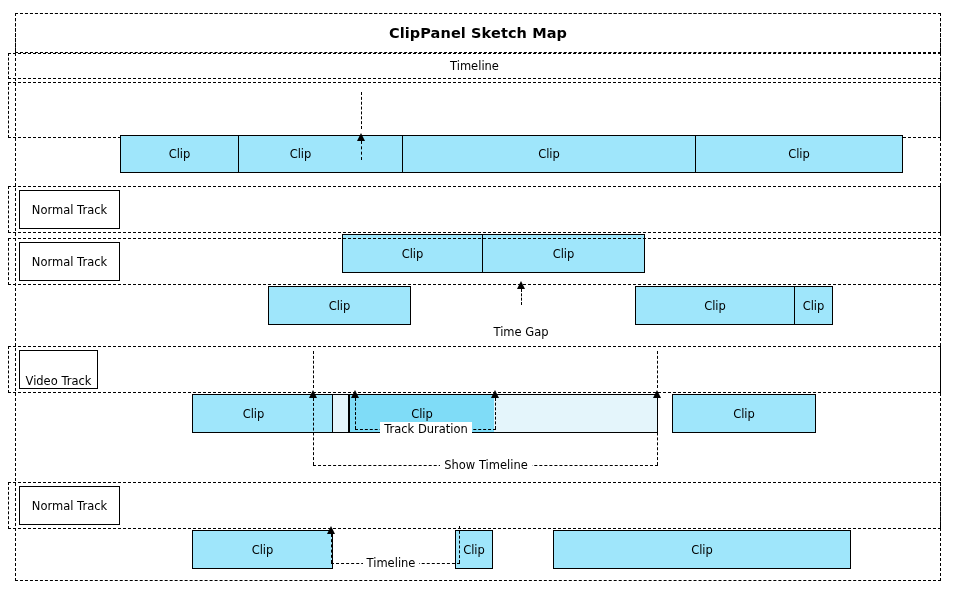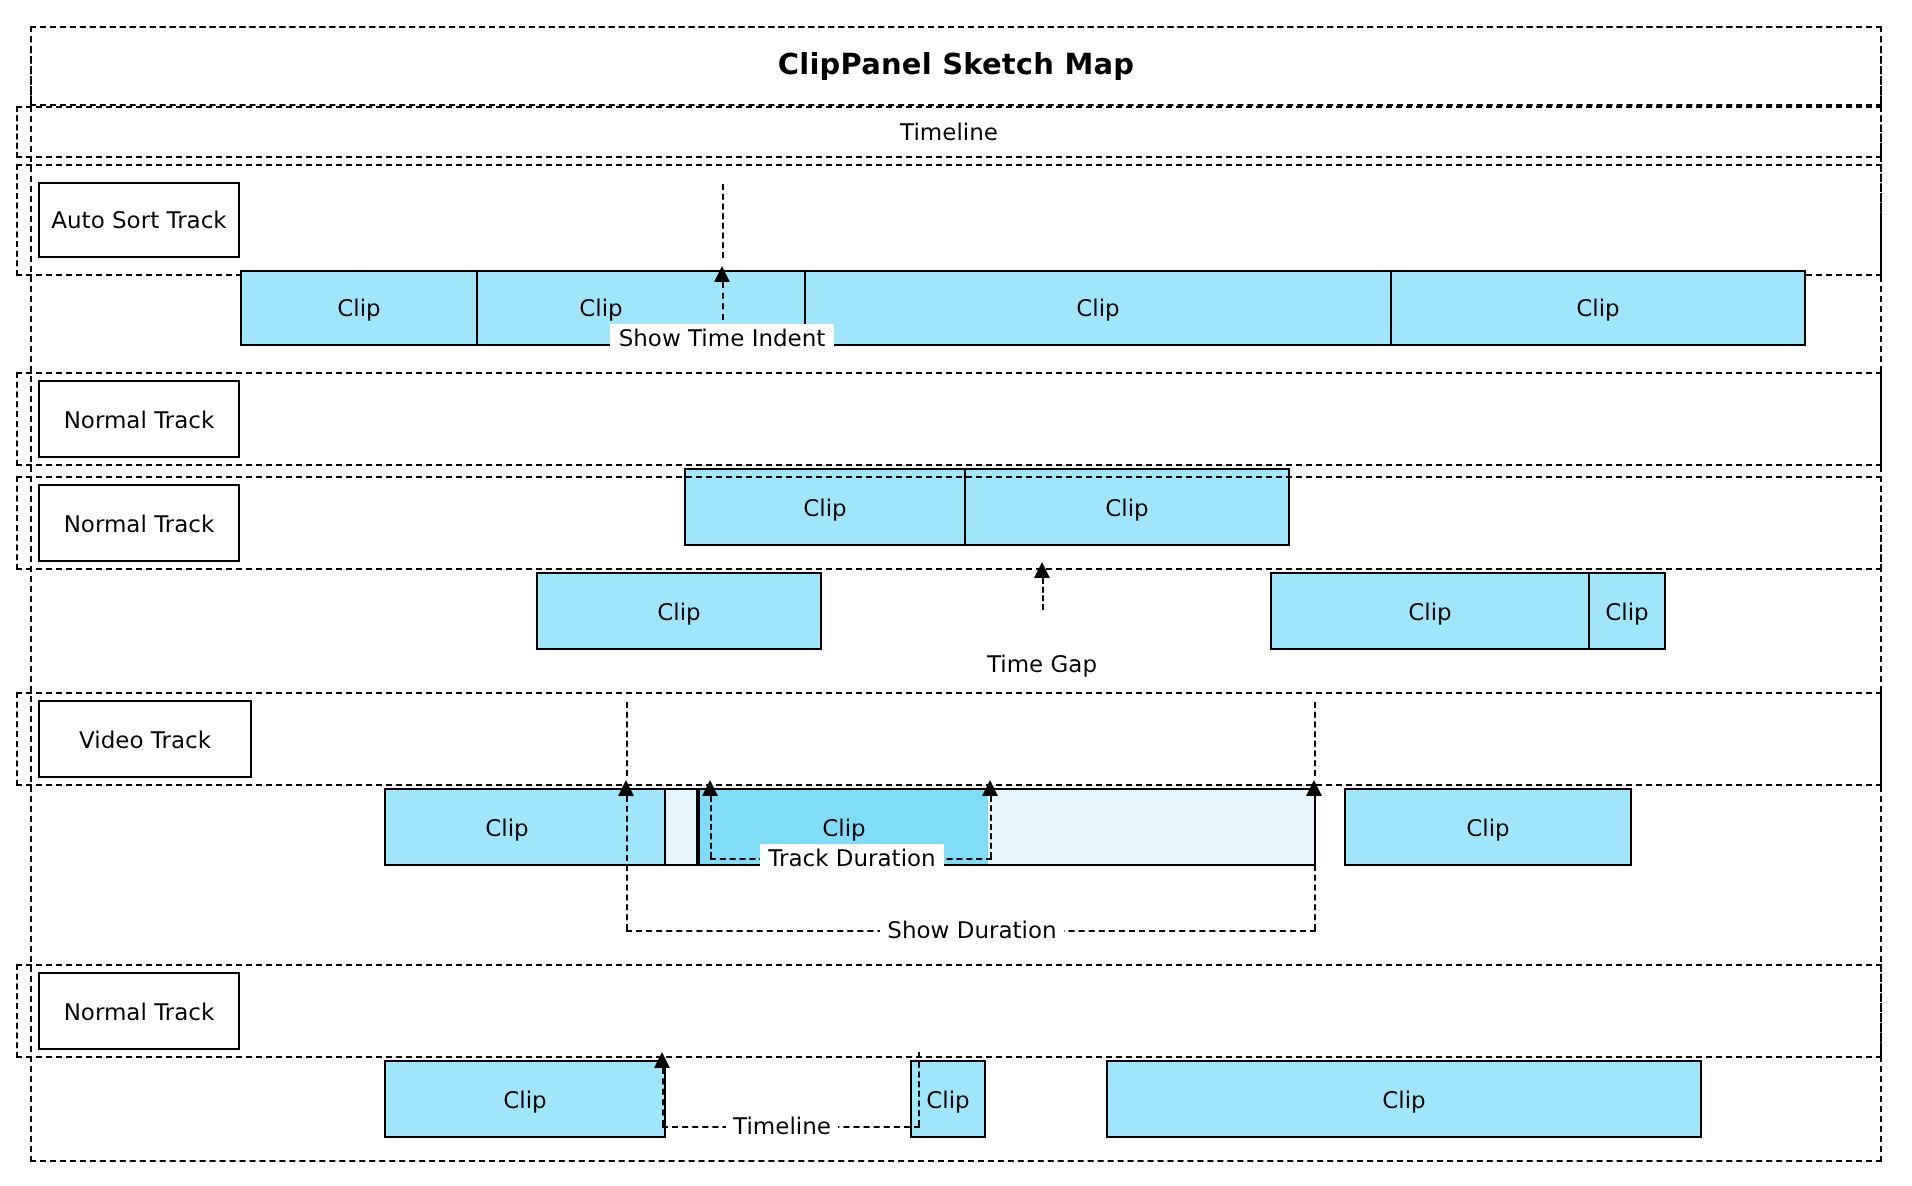--- a/index.html
+++ b/index.html
@@ -89,43 +89,37 @@
   <div class="abs dash-box ctr-label" style="left:8px; top:53px; width:933px; height:26px;">
     <span class="timeline-text">Timeline</span>
   </div>
 
   <div class="abs dash-box ctr-label" style="left:15px; top:13px; width:926px; height:40px;">
     <span class="title-text">ClipPanel Sketch Map</span>
   </div>
 
   <div class="abs dash-box" style="left:8px; top:82px; width:933px; height:56px;"></div>
 
-  <div class="abs solid-box ctr-label" style="left:19px; top:91px; width:101px; height:38px;">
-    <span class="track-label">Auto Sort Track</span>
-  </div>
 
   <div class="abs clip" style="left:120px; top:91px; width:119px; height:38px;">
     <span class="clip-label">Clip</span>
   </div>
   <div class="abs clip noborder-l" style="left:239px; top:91px; width:164px; height:38px;">
     <span class="clip-label" style="position:relative; left:-20px;">Clip</span>
   </div>
   <div class="abs clip noborder-l" style="left:403px; top:91px; width:293px; height:38px;">
     <span class="clip-label">Clip</span>
   </div>
   <div class="abs clip noborder-l" style="left:696px; top:91px; width:207px; height:38px;">
     <span class="clip-label">Clip</span>
   </div>
 
   <div class="abs vline-dash" style="left:361px; top:92px; height:37px;"></div>
   <div class="abs arrow-up" style="left:357px; top:133px;"></div>
   <div class="abs vline-dash" style="left:361px; top:141px; height:19px;"></div>
-  <div class="abs ctr-label" style="left:280px; top:161px; width:162px; height:16px;">
-    <span class="anno-text">Show Time Indent</span>
-  </div>
 
   <div class="abs dash-box" style="left:8px; top:186px; width:933px; height:47px;"></div>
 
   <div class="abs solid-box ctr-label" style="left:19px; top:190px; width:101px; height:39px;">
     <span class="track-label">Normal Track</span>
   </div>
 
   <div class="abs clip" style="left:342px; top:190px; width:141px; height:39px;">
     <span class="clip-label">Clip</span>
   </div>
@@ -150,21 +144,21 @@
   </div>
 
   <div class="abs arrow-up" style="left:517px; top:281px;"></div>
   <div class="abs vline-dash" style="left:521px; top:289px; height:16px;"></div>
   <div class="abs ctr-label" style="left:462px; top:324px; width:118px; height:16px;">
     <span class="anno-text">Time Gap</span>
   </div>
 
   <div class="abs dash-box" style="left:8px; top:346px; width:933px; height:47px;"></div>
 
-  <div class="abs solid-box ctr-label" style="left:19px; top:350px; width:107px; height:39px;">
+  <div class="abs solid-box ctr-label" style="left:19px; top:350px; width:79px; height:39px;align-items:flex-end;">
     <span class="track-label">Video Track</span>
   </div>
 
   <div class="abs clip" style="left:192px; top:350px; width:141px; height:39px;">
     <span class="clip-label" style="position:relative; left:-9px;">Clip</span>
   </div>
 
   <div class="abs clip shade-pale noborder-l" style="left:333px; top:350px; width:16px; height:39px;">
     <span class="clip-label"></span>
   </div>
@@ -193,21 +187,21 @@
   <div class="abs vline-dash" style="left:495px; top:398px; height:31px;"></div>
   <div class="abs hline-dash" style="left:355px; top:429px; width:141px;"></div>
   <div class="abs ctr-label" style="left:376px; top:421px; width:100px; height:16px;">
     <span class="anno-text">Track Duration</span>
   </div>
 
   <div class="abs vline-dash" style="left:313px; top:398px; height:67px;"></div>
   <div class="abs vline-dash" style="left:657px; top:398px; height:67px;"></div>
   <div class="abs hline-dash" style="left:313px; top:465px; width:345px;"></div>
   <div class="abs ctr-label" style="left:432px; top:457px; width:108px; height:16px;">
-    <span class="anno-text">Show Duration</span>
+    <span class="anno-text">Show Timeline</span>
   </div>
 
   <div class="abs dash-box" style="left:8px; top:482px; width:933px; height:47px;"></div>
 
   <div class="abs solid-box ctr-label" style="left:19px; top:486px; width:101px; height:39px;">
     <span class="track-label">Normal Track</span>
   </div>
 
   <div class="abs clip" style="left:192px; top:486px; width:141px; height:39px;">
     <span class="clip-label">Clip</span>

